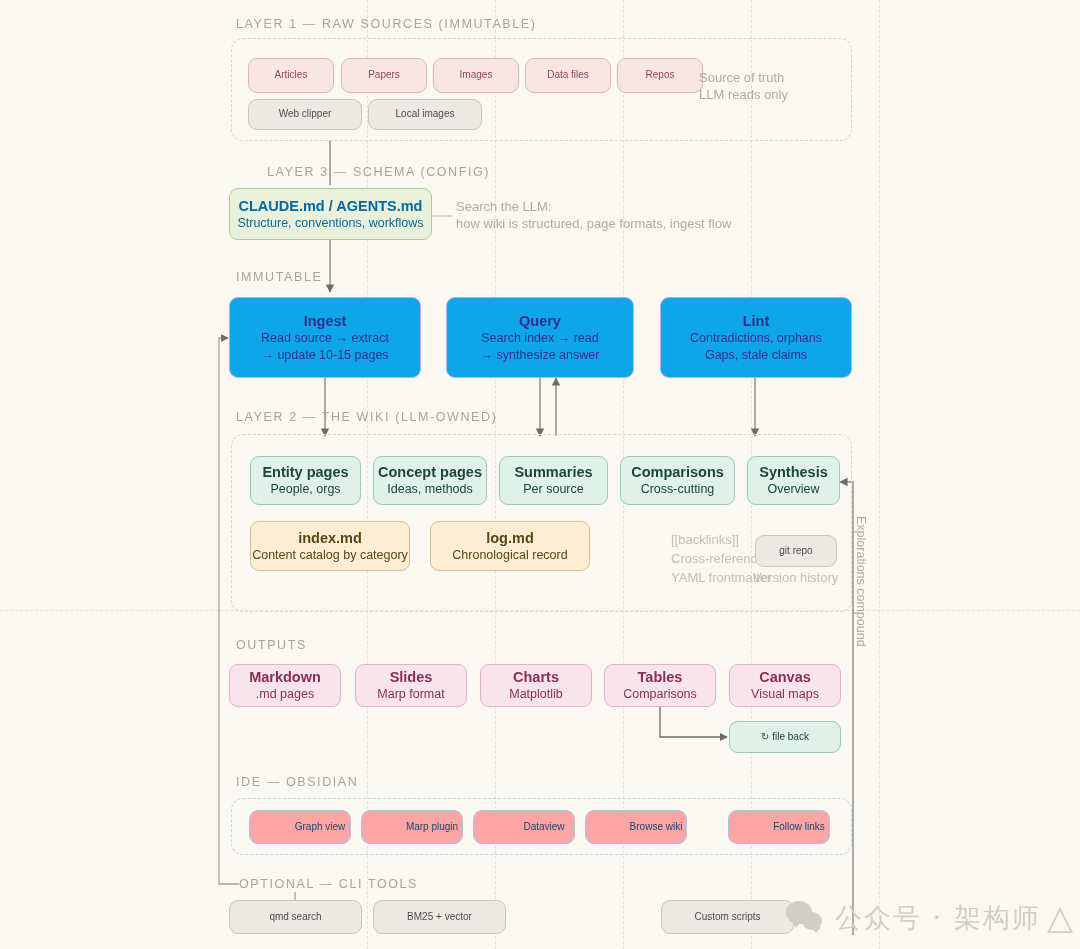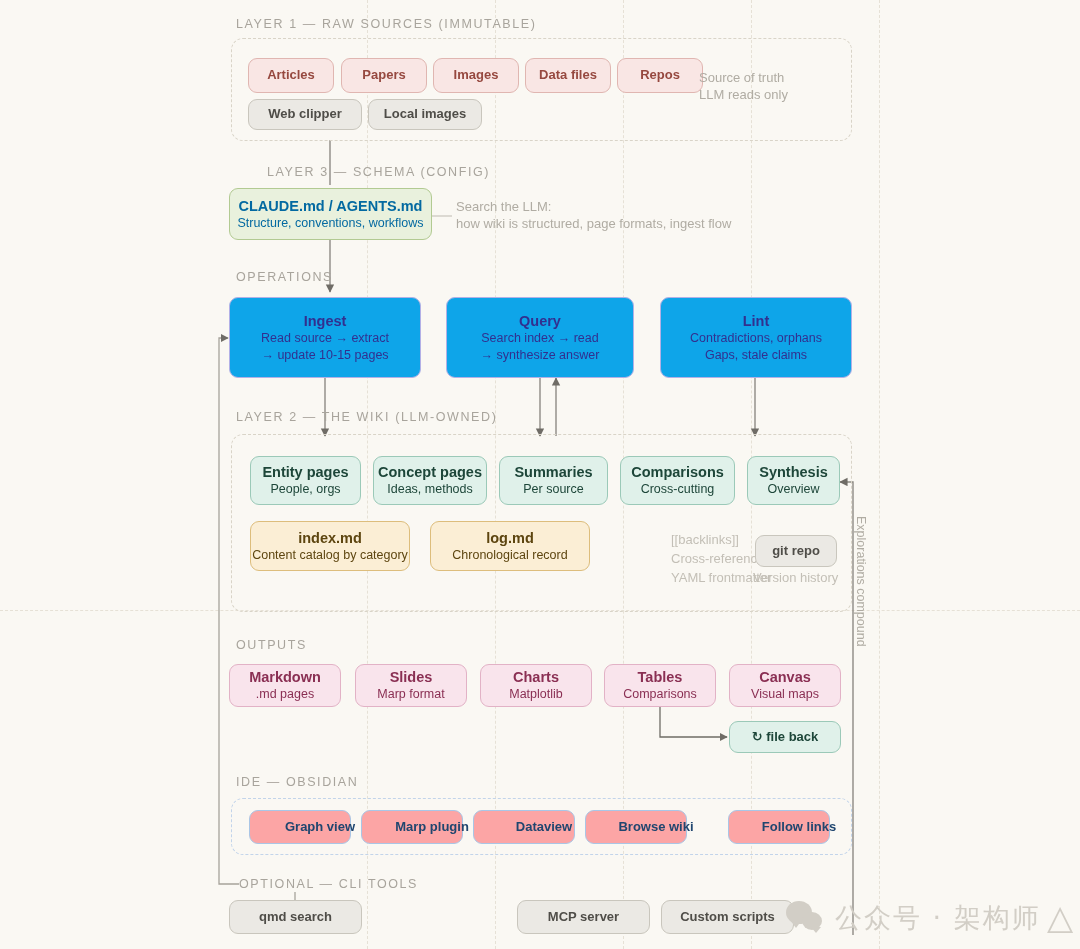--- a/index.html
+++ b/index.html
@@ -47,21 +47,21 @@
     border: 1.3px solid #ccc;
     display: flex;
     flex-direction: column;
     align-items: center;
     justify-content: center;
     text-align: center;
     padding: 4px 8px;
   }
   .node .t1 { font-size: 14.5px; font-weight: bold; line-height: 1.25; white-space: nowrap;}
   .node .t2 { font-size: 12.5px; font-weight: normal; line-height: 1.3; white-space: nowrap;}
-  .node .t1.sm { font-size: 13px; font-weight: bold; }
+  .node .t1.sm { font-size: 10px; font-weight: normal; }
 
   
   .pal-red   { background:#f9e6e4; border-color:#e0b6b1; }
   .pal-red   .t1, .pal-red .t2 { color:#96483f; }
   .pal-grey  { background:#ebe9e4; border-color:#c9c6bd; }
   .pal-grey  .t1, .pal-grey .t2 { color:#4f4d48; }
   .pal-green { background:#e9f1dd; border-color:#b2ca92; }
   .pal-green .t1, .pal-green .t2 { color:#0369a1; }
   .pal-purple{ background:#0ea5e9; border-color:#b3b0e6; }
   .pal-purple .t1, .pal-purple .t2 { color:#32308f; }
@@ -201,21 +201,21 @@
   <div class="caption" style="left:236px; top:165px;margin-left:31px;">LAYER 3 — SCHEMA (CONFIG)</div>
 
   <div class="node pal-green" style="left:229px; top:188px; width:203px; height:52px;">
     <span class="t1">CLAUDE.md / AGENTS.md</span>
     <span class="t2">Structure, conventions, workflows</span>
   </div>
 
   <div class="anno" style="left:456px; top:197px;">Search the LLM:</div>
   <div class="anno" style="left:456px; top:214px;">how wiki is structured, page formats, ingest flow</div>
 
-  <div class="caption" style="left:236px; top:270px;">OPERATIONS</div>
+  <div class="caption" style="left:236px; top:270px;">IMMUTABLE</div>
 
   <div class="node pal-purple" style="left:229px; top:297px; width:192px; height:81px;">
     <span class="t1">Ingest</span>
     <span class="t2">Read source → extract</span>
     <span class="t2">→ update 10-15 pages</span>
   </div>
   <div class="node pal-purple" style="left:446px; top:297px; width:188px; height:81px;">
     <span class="t1">Query</span>
     <span class="t2">Search index → read</span>
     <span class="t2">→ synthesize answer</span>
@@ -314,22 +314,22 @@
   </div>
   <div class="node pal-ltblue" style="left:728px; top:810px; width:102px; height:34px;">
     <span class="t1 sm">Follow links</span>
   </div>
 
   <div class="caption" style="left:239px; top:877px;">OPTIONAL — CLI TOOLS</div>
 
   <div class="node pal-grey" style="left:229px; top:900px; width:133px; height:34px;">
     <span class="t1 sm">qmd search</span>
   </div>
-  <div class="node pal-grey" style="left:517px; top:900px; width:133px; height:34px;">
-    <span class="t1 sm">MCP server</span>
+  <div class="node pal-grey" style="left:373px; top:900px; width:133px; height:34px;">
+    <span class="t1 sm">BM25 + vector</span>
   </div>
   <div class="node pal-grey" style="left:661px; top:900px; width:133px; height:34px;">
     <span class="t1 sm">Custom scripts</span>
   </div>
 
   <div id="watermark" style="left:786px; top:900px;">
     <span class="wechat">
       <span class="b1"></span>
         <span class="b2"></span>
     </span>

